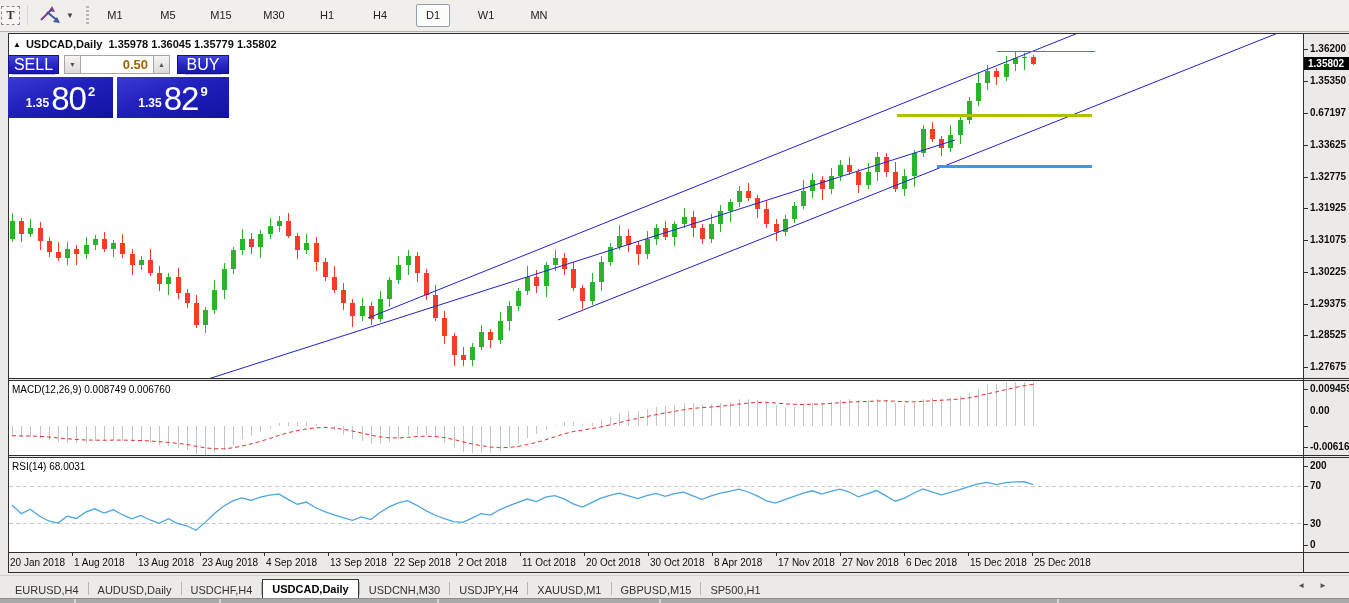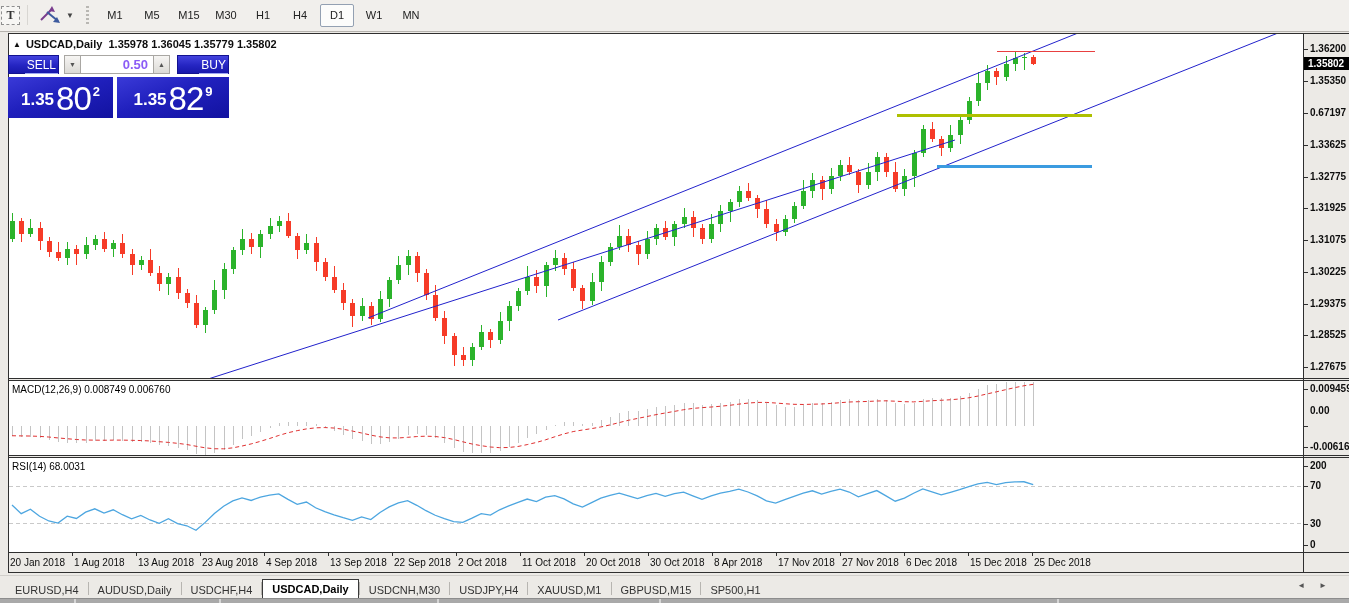--- a/index.html
+++ b/index.html
@@ -5,50 +5,50 @@
   html,body{margin:0;padding:0}
   body{width:1349px;height:603px;background:#eceae6;font-family:"Liberation Sans",sans-serif;overflow:hidden}
   #app{position:relative;width:1349px;height:603px}
   
   #toolbar{position:absolute;left:0;top:0;width:1349px;height:32px;background:#f1efec;border-bottom:1px solid #b5b2ad;box-sizing:border-box}
   .text-tool{position:absolute;left:1px;top:6px;width:17px;height:17px;border:1px dashed #8f8f8f;color:#333;font:700 12px/16px "Liberation Serif",serif;text-align:center;background:#f7f6f4}
   .tb-sep1{position:absolute;left:27px;top:5px;width:1px;height:20px;background:#d8d6d2}
   .arrows-icon{position:absolute;left:38px;top:6px;width:24px;height:18px}
   .dd-arrow{position:absolute;left:66px;top:11px;font-size:8px;color:#444}
   .drag-dots{position:absolute;left:86px;top:6px;width:3px;height:19px;background-image:repeating-linear-gradient(#b9b7b3 0 2px,transparent 2px 4px)}
-  #tf-row{position:absolute;left:98px;top:4px;display:flex;gap:3px}
+  #tf-row{position:absolute;left:98px;top:4px;display:flex;gap:19px}
   .tf-btn{min-width:24px;height:21px;line-height:21px;text-align:center;font-size:11px;color:#222;padding:0 4px;border:1px solid transparent;border-radius:2px;cursor:default}
   .tf-btn.active{background:#fcfcfb;border:1px solid #93a0b2}
   
   .bl{position:absolute;background:#2f2f2f}
   .panel{position:absolute;background:#ffffff}
   svg{position:absolute;display:block}
   #chart-title{position:absolute;left:13px;top:38px;font-size:11px;font-weight:600;color:#0d0d0d;letter-spacing:0}
   #chart-title .tri{font-size:8px;margin-right:5px;vertical-align:1px}
   #macd-label,#rsi-label{position:absolute;left:12px;font-size:10px;color:#000}
   
   .pa{position:absolute;left:1310px;font-size:10px;font-weight:700;color:#0d0d0d;white-space:nowrap}
   .ptick{position:absolute;left:1303px;width:5px;height:1px;background:#2f2f2f}
   #price-tag{position:absolute;left:1304px;top:57px;width:45px;height:13px;background:#000;color:#fff;font-size:10px;font-weight:700;line-height:13px;padding-left:4px;box-sizing:border-box}
   .dl{position:absolute;top:557px;font-size:10px;color:#0d0d0d;white-space:nowrap}
   .dtick{position:absolute;top:553px;width:1px;height:3px;background:#2f2f2f}
   
   #one-click{position:absolute;left:8px;top:55px;width:221px}
-  .oc-btn{position:absolute;height:19px;background:linear-gradient(180deg,#4343de 0%,#2525c2 55%,#1818ac 100%);color:#fff;font-size:12px;text-align:right;line-height:18px;border:1px solid #121290;box-sizing:border-box;cursor:pointer}
+  .oc-btn{position:absolute;height:19px;background:linear-gradient(180deg,#4343de 0%,#2525c2 55%,#1818ac 100%);color:#fff;font-size:16px;text-align:center;line-height:18px;border:1px solid #121290;box-sizing:border-box;cursor:pointer}
   .oc-btn span{border-bottom:1px solid rgba(175,185,255,.9);padding:0 2px 1px}
   #oc-sell-btn{left:0;top:0;width:51px}
   #oc-buy-btn{left:169px;top:0;width:52px}
   .spin-btn{position:absolute;top:0;width:17px;height:19px;background:linear-gradient(#f6f5f3,#dcdad6);border:1px solid #a9a7a3;box-sizing:border-box;color:#555;font-size:7px;text-align:center;line-height:18px;cursor:pointer}
   #spin-dn{left:56px}
   #spin-up{left:145px}
-  #oc-vol{position:absolute;left:72px;top:0;width:74px;height:19px;border:1px solid #a9a7a3;box-sizing:border-box;font:700 13px "Liberation Sans",sans-serif;color:#8b5cf6;text-align:right;padding:0 5px;background:#fff}
+  #oc-vol{position:absolute;left:72px;top:0;width:74px;height:19px;border:1px solid #a9a7a3;box-sizing:border-box;font:700 13px "Liberation Sans",sans-serif;color:#a16207;text-align:right;padding:0 5px;background:#fff}
   .oc-quote{position:absolute;top:22px;height:41px;background:linear-gradient(160deg,#3a3ad8 0%,#2020bd 45%,#1212a0 100%);color:#fff;display:flex;align-items:flex-end;justify-content:center;padding-bottom:3px;box-sizing:border-box;cursor:pointer}
   #oc-sell-q{left:0;width:105px}
   #oc-buy-q{left:109px;width:112px}
-  .q-small{font-size:17px;font-weight:700;margin:8px 2px 5px 0}
+  .q-small{font-size:12px;font-weight:700;margin:8px 2px 5px 0}
   .q-big{font-size:33px;font-weight:400;line-height:33px;letter-spacing:-1px}
   .q-sup{font-size:13px;font-weight:700;margin:0 0 16px 2px}
   
   #tabbar{position:absolute;left:0;top:575px;width:1349px;height:23px;background:#eceae6;border-top:1px solid #d2d0cc;box-sizing:border-box}
   #tabs{position:absolute;left:6px;top:1px;display:flex;align-items:flex-end;height:22px}
   .tab{padding:4px 9px 3px;font-size:11px;color:#333;white-space:nowrap;cursor:pointer}
   .tab.active{background:#fff;border:1px solid #3a3a3a;font-weight:700;color:#000;padding:3px 9px 3px}
   .tab-sep{width:1px;height:13px;background:#b7b5b1;margin:0 0 4px}
   .tab-scroll{position:absolute;right:8px;top:5px;font-size:8px;color:#555;letter-spacing:14px;cursor:pointer}
   #bottom-strip{position:absolute;left:0;top:598px;width:1349px;height:5px;background:#a9a9a9;border-top:1px solid #8d8d8d;box-sizing:border-box}

